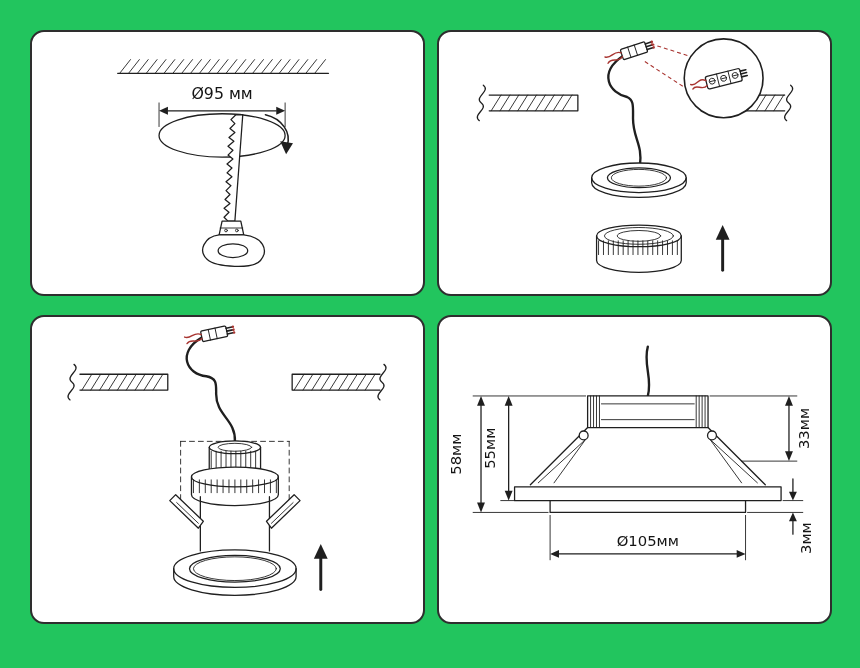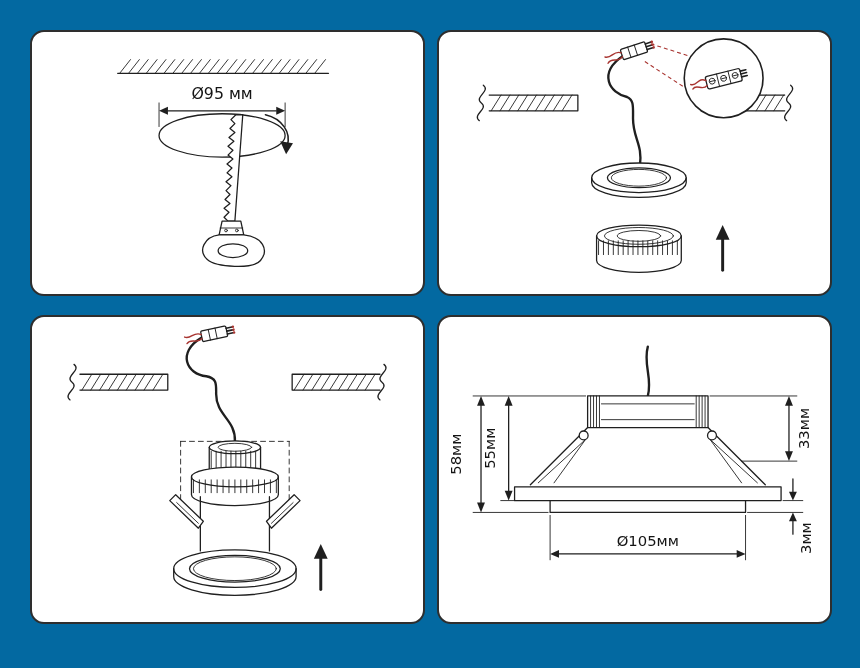--- a/index.html
+++ b/index.html
@@ -1,16 +1,16 @@
 <!DOCTYPE html>
 <html><head>
 <meta charset="utf-8">
 <style>
   html,body{margin:0;padding:0;background:#fff;}
-  .page{position:relative;width:860px;height:668px;background:#0369a1;overflow:hidden;
+  .page{position:relative;width:860px;height:668px;background:#22c55e;overflow:hidden;
         font-family:"DejaVu Sans","Liberation Sans",sans-serif;}
   .panel{position:absolute;border:2px solid #2e2e2e;border-radius:14px;background:#fff;box-sizing:border-box;}
   .panel svg{display:block;width:100%;height:100%;}
   .s{stroke:#1f1f1f;stroke-width:1.3;fill:none;stroke-linecap:round;stroke-linejoin:round;}
   .sf{stroke:#1f1f1f;stroke-width:1.3;fill:#fff;stroke-linejoin:round;}
   .fillb{fill:#1f1f1f;stroke:none;}
   .thin{stroke-width:0.9;}
   .med{stroke-width:1.6;}
   .thick{stroke-width:2.4;}
   .dash{stroke-dasharray:5 4;}

